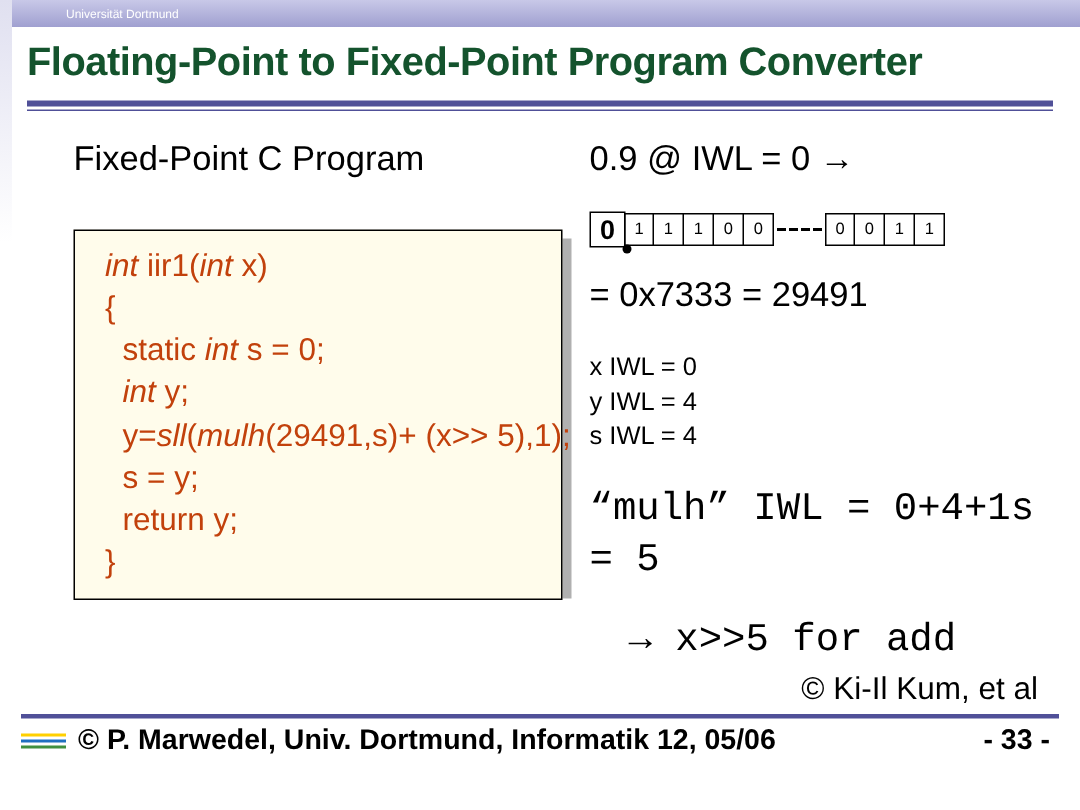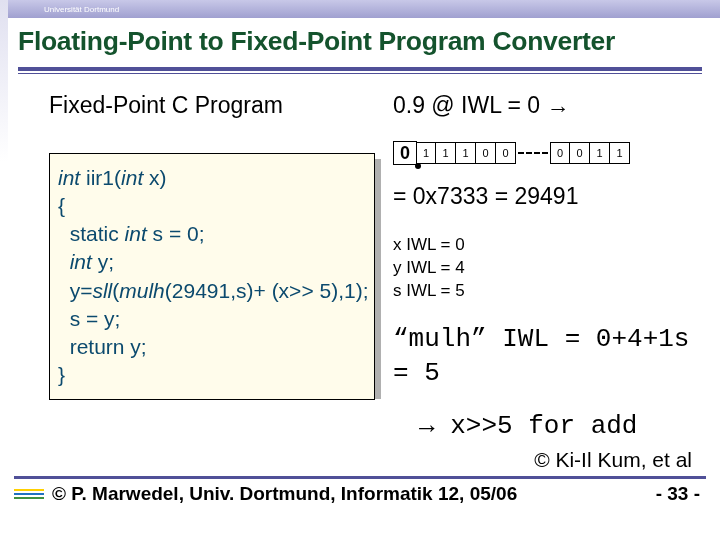--- a/index.html
+++ b/index.html
@@ -10,21 +10,21 @@
   .title { font-family: "Arial Black", Arial, sans-serif; font-weight: 900; color: #14532d; font-size: 26.5px; letter-spacing: -0.3px; }
   .line-wrap { margin: 10px 0 18px 0; }
   .thickline { height: 4px; background: #505098; }
   .thinline { height: 1px; background: #505098; margin-top: 2px; }
   .cols { display: flex; gap: 14px; }
   .colL { width: 330px; margin-left: 31px; }
   .colR { flex: 1; }
   .subhead { font-size: 23px; font-weight: 400; color: #000; }
   .codebox-wrap { margin-top: 34px; position: relative; }
   .codebox-shadow { position: absolute; left: 6px; top: 6px; width: 326px; height: 240px; background: #b0b0b0; }
-  .codebox { position: relative; width: 326px; min-height: 240px; background: #fffceb; border: 1.4px solid #000; padding: 10px 8px; font-size: 21px; line-height: 1.34; color: #0c4a6e; font-family: Arial, sans-serif; white-space: pre; }
+  .codebox { position: relative; width: 326px; min-height: 240px; background: #fffceb; border: 1.4px solid #000; padding: 10px 20px; font-size: 21px; line-height: 1.34; color: #c2410c; font-family: Arial, sans-serif; white-space: pre; }
   .italic { font-style: italic; }
   .bitrow { display: flex; align-items: center; margin-top: 22px; }
   .bigcell { width: 24px; height: 24px; border: 1.4px solid #000; font-size: 18px; display: flex; align-items: center; justify-content: center; font-weight: bold; }
   .smcell { width: 20px; height: 22px; border: 1.4px solid #000; border-left: none; font-size: 11px; display: flex; align-items: center; justify-content: center; }
   .smcell.first { border-left: 1.4px solid #000; margin-left: -1px; }
   .dashgap { width: 30px; border-top: 2px dashed #000; margin: 0 2px; }
   .smcell2 { width: 20px; height: 22px; border: 1.4px solid #000; border-left: none; font-size: 11px; display: flex; align-items: center; justify-content: center; }
   .smcell2.first { border-left: 1.4px solid #000; }
   .radix { position: relative; left: 22px; top: -2px; width: 6px; height: 6px; background: #000; border-radius: 50%; }
   .eqline { font-size: 23px; margin-top: 12px; }
@@ -85,21 +85,21 @@
         <div class="smcell2">1</div>
         <div class="smcell2">1</div>
       </div>
       <div class="radix"></div>
 
       <div class="eqline">= 0x7333 = 29491</div>
 
       <div class="iwlblock">
         <div>x IWL = 0</div>
         <div>y IWL = 4</div>
-        <div>s IWL = 5</div>
+        <div>s IWL = 4</div>
       </div>
 
       <div class="mulhblock">
         <div>“mulh” IWL = 0+4+1s = 5</div>
         <div class="mulh-indent">→ x&gt;&gt;5  for add</div>
       </div>
     </div>
   </div>
 
   <div class="credit">© Ki-Il Kum, et al</div>

